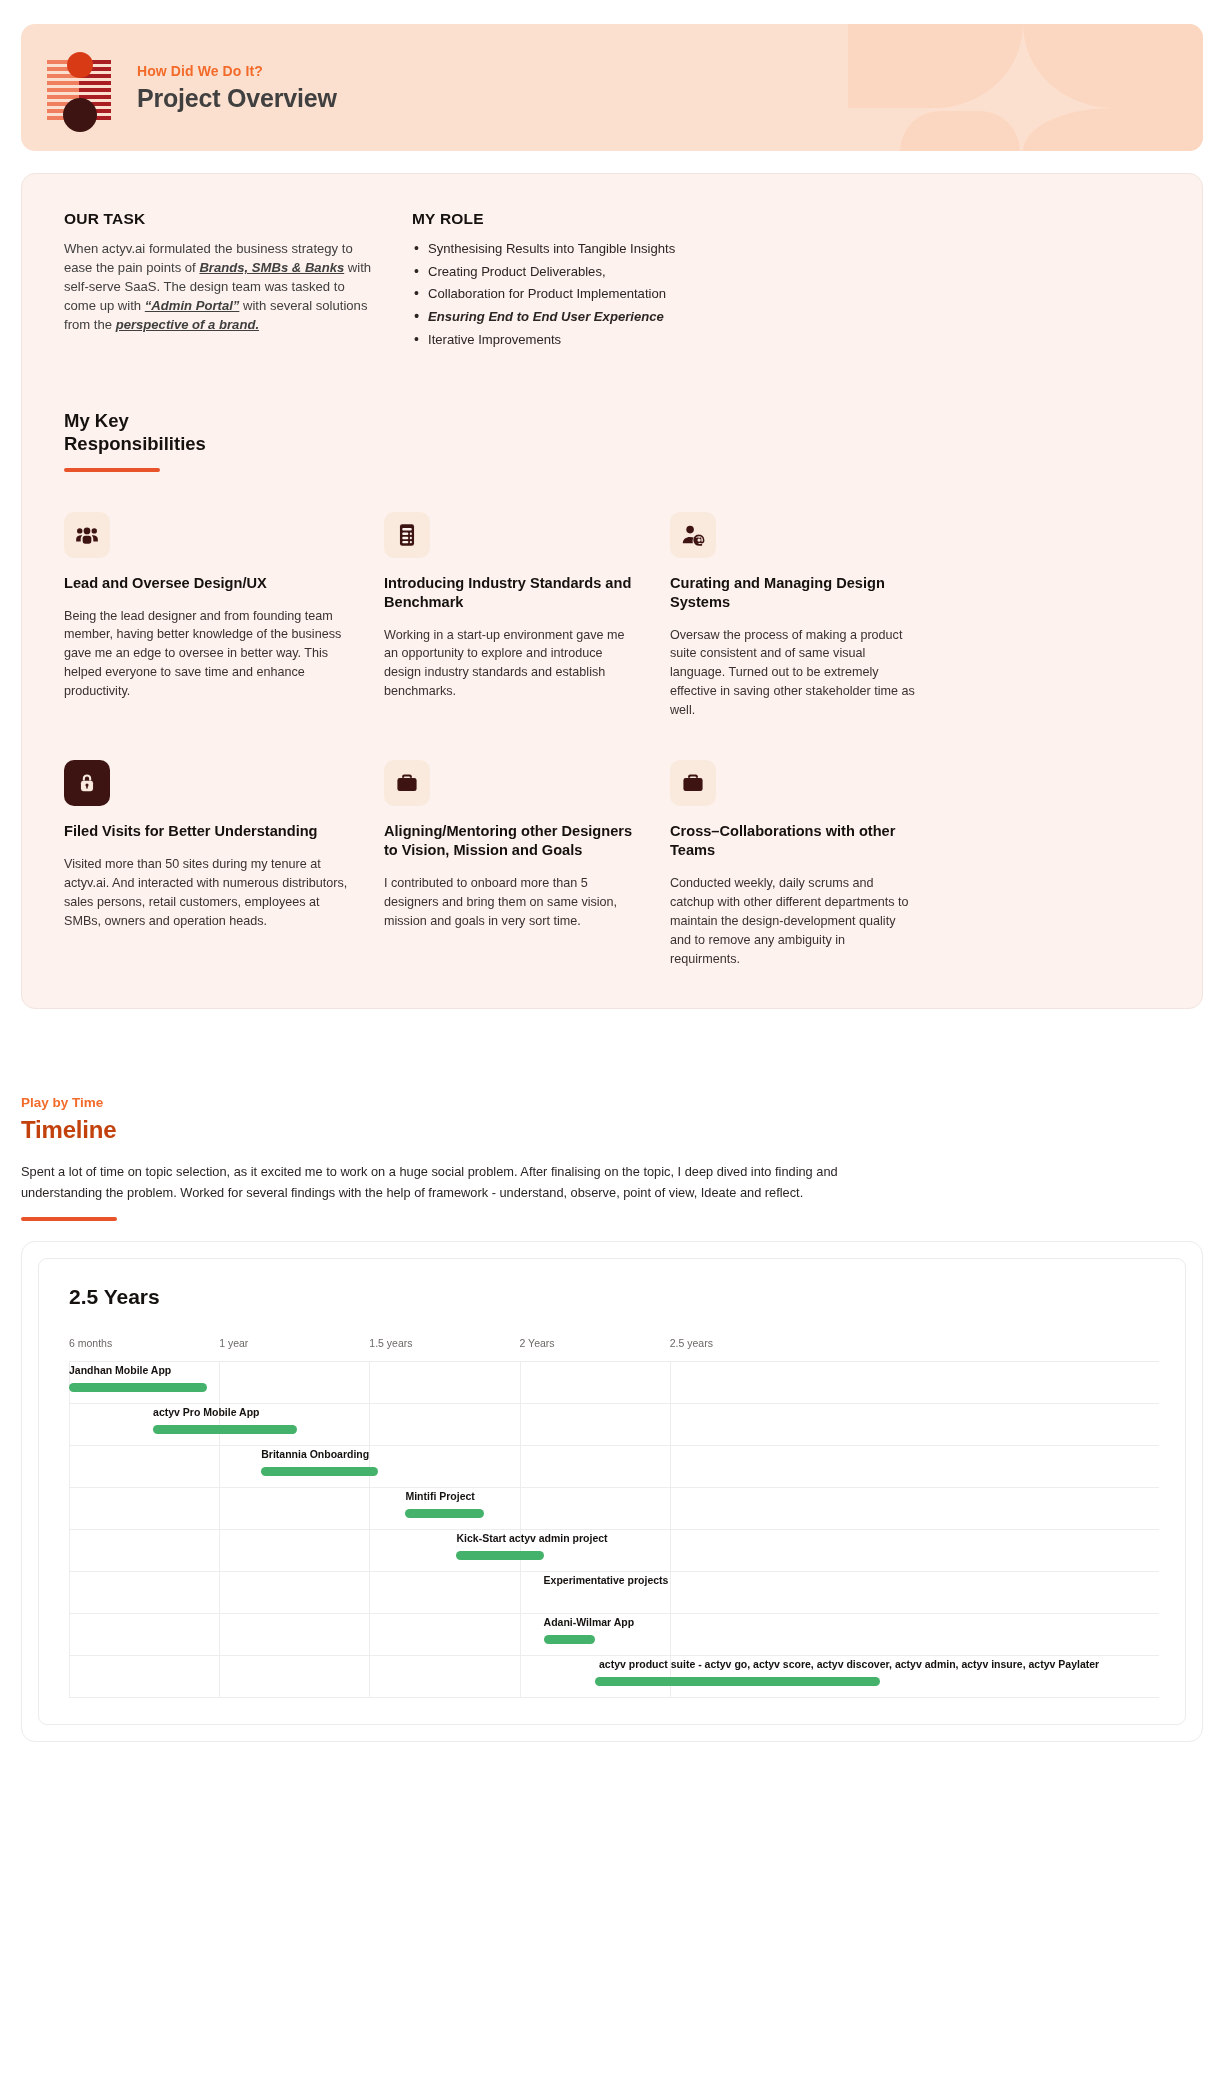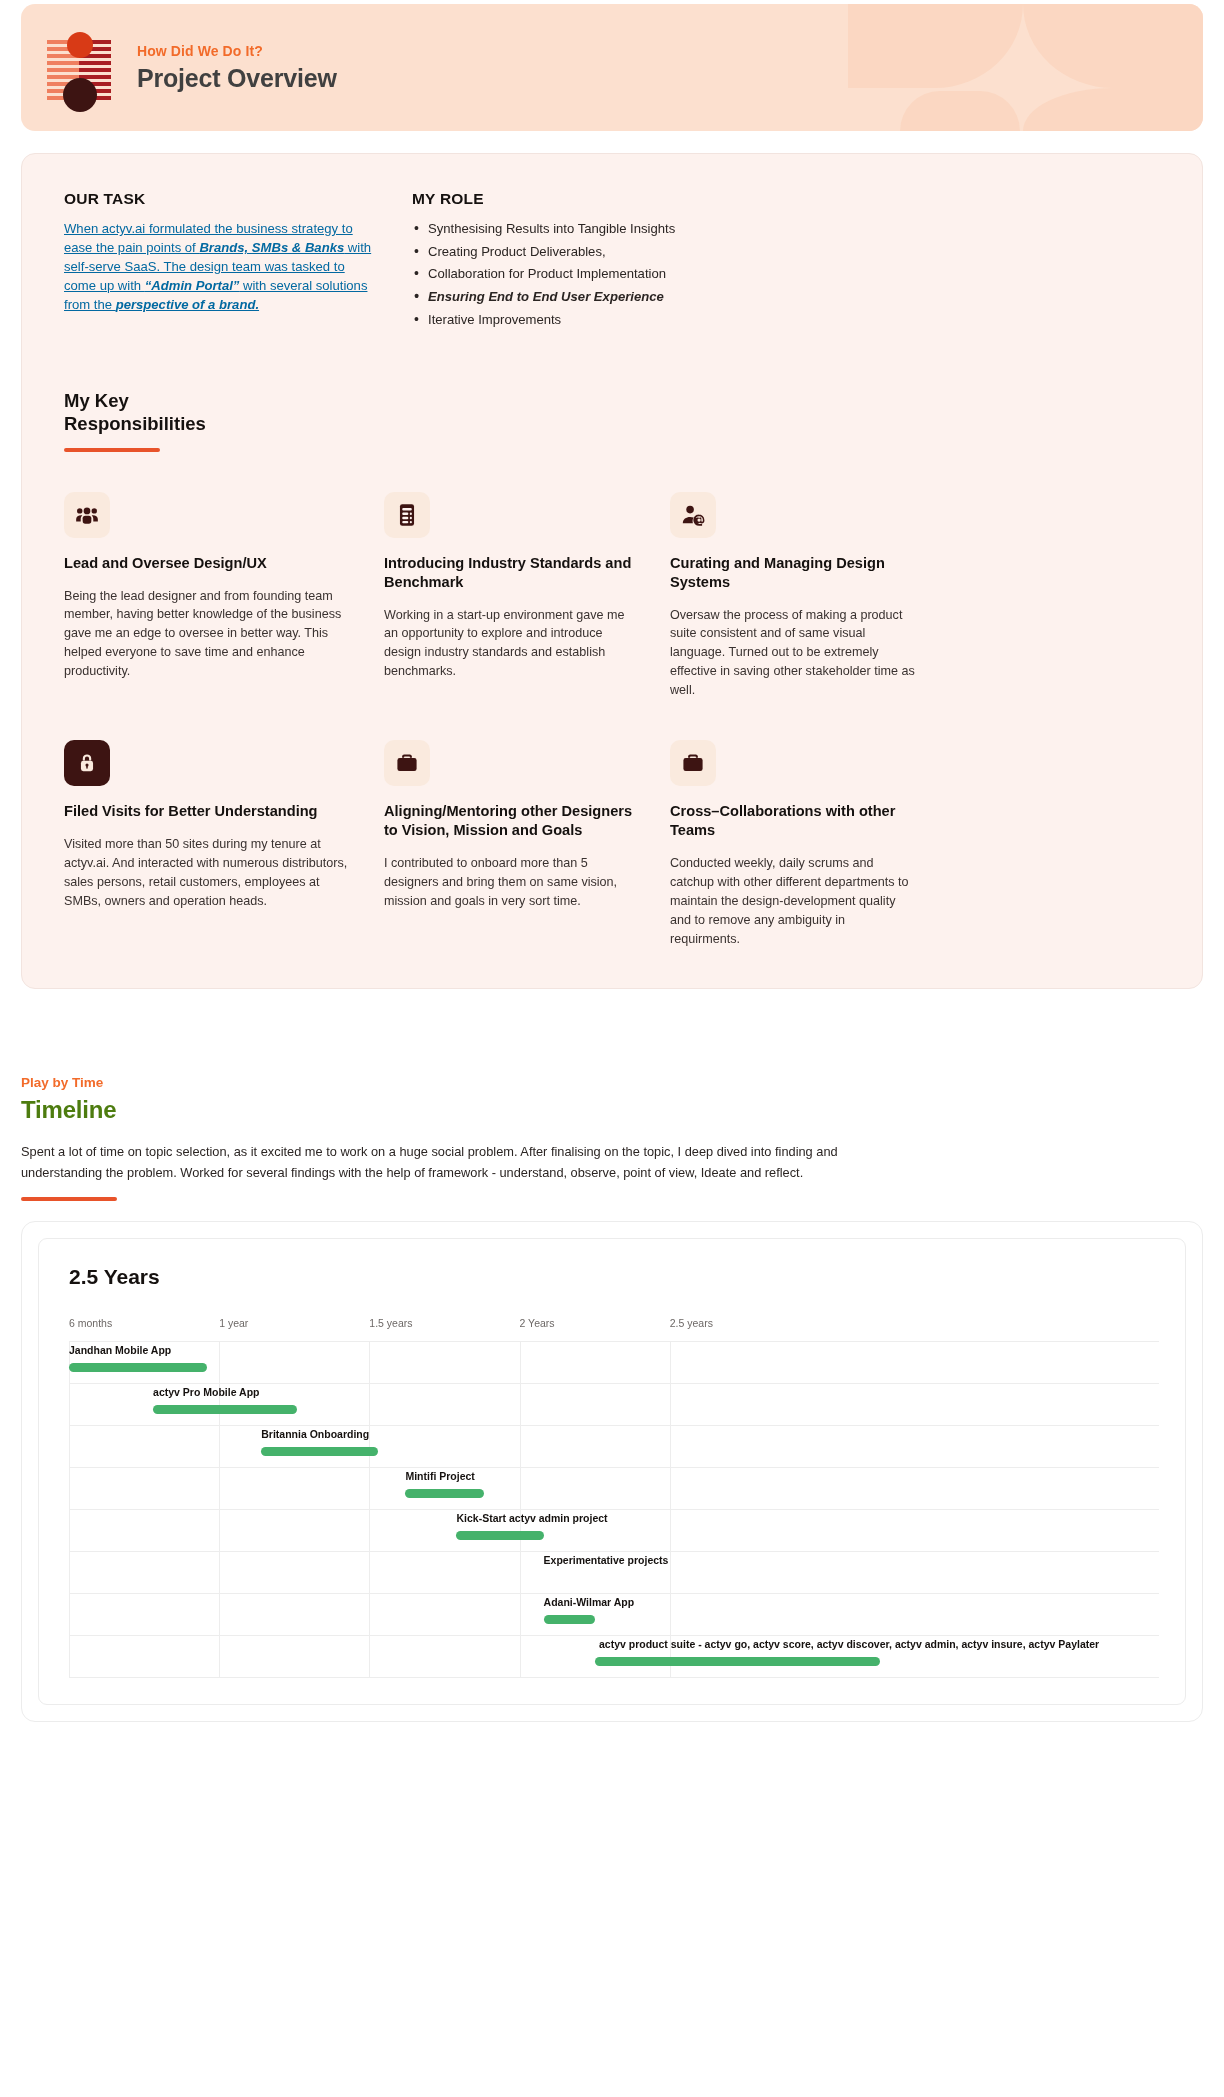--- a/index.html
+++ b/index.html
@@ -6,21 +6,21 @@
   body {
     width: 1224px;
     background: #ffffff;
     font-family: "Liberation Sans", sans-serif;
     -webkit-font-smoothing: antialiased;
   }
   .page { width: 1224px; position: relative; padding: 0 0 40px 0; }
 
   
   .banner {
-    margin: 4px 21px 0 21px;
+    margin: 24px 21px 0 21px;
     height: 127px;
     background: #fce0cf;
     border-radius: 14px;
     position: relative;
     overflow: hidden;
     display: flex;
     align-items: center;
   }
   .banner-deco { position: absolute; right: 0; top: 0; width: 360px; height: 127px; }
   .d1 { position:absolute; right:0; top:0; width:180px; height:84px; background:#fbd7c2; border-bottom-left-radius:90px 84px; }
@@ -43,21 +43,21 @@
     margin: 22px 21px 0 21px;
     background: #fdf2ee;
     border: 1px solid #f2e4df;
     border-radius: 14px;
     padding: 36px 42px 40px 42px;
   }
   .two-col { display: flex; gap: 0; }
   .col-task { width: 330px; flex: none; }
   .col-role { flex: 1; padding-left: 18px; }
   .sec-head { font-size: 15.5px; font-weight: 700; color: #15110f; letter-spacing:.2px; margin-bottom: 12px; }
-  .task-p { font-size: 13.1px; line-height: 1.45; color: #0369a1; max-width: 310px; text-decoration: underline; }
+  .task-p { font-size: 13.1px; line-height: 1.45; color: #404040; max-width: 310px; }
   .task-p b { font-weight: 700; font-style: italic; text-decoration: underline; }
   .role-list { list-style: none; }
   .role-list li { font-size: 13.1px; line-height: 1.35; color:#2b2523; padding-left: 16px; position: relative; margin-bottom: 5px; }
   .role-list li::before { content:"•"; position:absolute; left:2px; top:-1px; font-size:14px; color:#2b2523; }
   .role-list li.em { font-weight: 700; font-style: italic; }
   .role-list li b { font-weight:700; font-style: italic; }
 
   
   .keyhead { margin-top: 56px; }
   .keyhead .l1, .keyhead .l2 { font-size: 18.5px; font-weight: 700; color:#15110f; line-height:1.25; }
@@ -69,21 +69,21 @@
   .gcell.c2 { width: 286px; }
   .gcell.c3 { width: 246px; padding-right: 0; }
   .icon-box { width: 46px; height: 46px; border-radius: 10px; background:#faeade; display:flex; align-items:center; justify-content:center; }
   .icon-box svg { display:block; }
   .gtitle { font-size: 14.6px; font-weight: 700; color:#15110f; line-height:1.3; margin-top: 16px; }
   .gbody { font-size: 12.6px; line-height: 1.5; color:#3a3230; margin-top: 14px; }
 
   
   .tl-intro { margin: 86px 21px 0 21px; }
   .tl-eyebrow { color:#f26b2a; font-size:13.5px; font-weight:700; }
-  .tl-title { font-size: 24px; font-weight: 700; color:#4d7c0f; margin-top: 6px; letter-spacing:-.2px; }
+  .tl-title { font-size: 24px; font-weight: 700; color:#c2410c; margin-top: 6px; letter-spacing:-.2px; }
   .tl-desc { font-size: 12.8px; line-height:1.6; color:#2b2523; margin-top: 18px; max-width: 900px; }
   .tl-rule { width: 96px; height: 4px; background:#e8532a; margin-top: 14px; border-radius:2px; }
 
   
   .gantt-outer {
     margin: 20px 21px 0 21px; background:#ffffff; border:1px solid #ececec;
     border-radius: 14px; padding: 16px;
   }
   .gantt-inner { border:1px solid #ececec; border-radius: 9px; padding: 26px 26px 26px 30px; }
   .gantt-title { font-size: 21px; font-weight: 700; color:#15110f; margin-bottom: 28px; }

